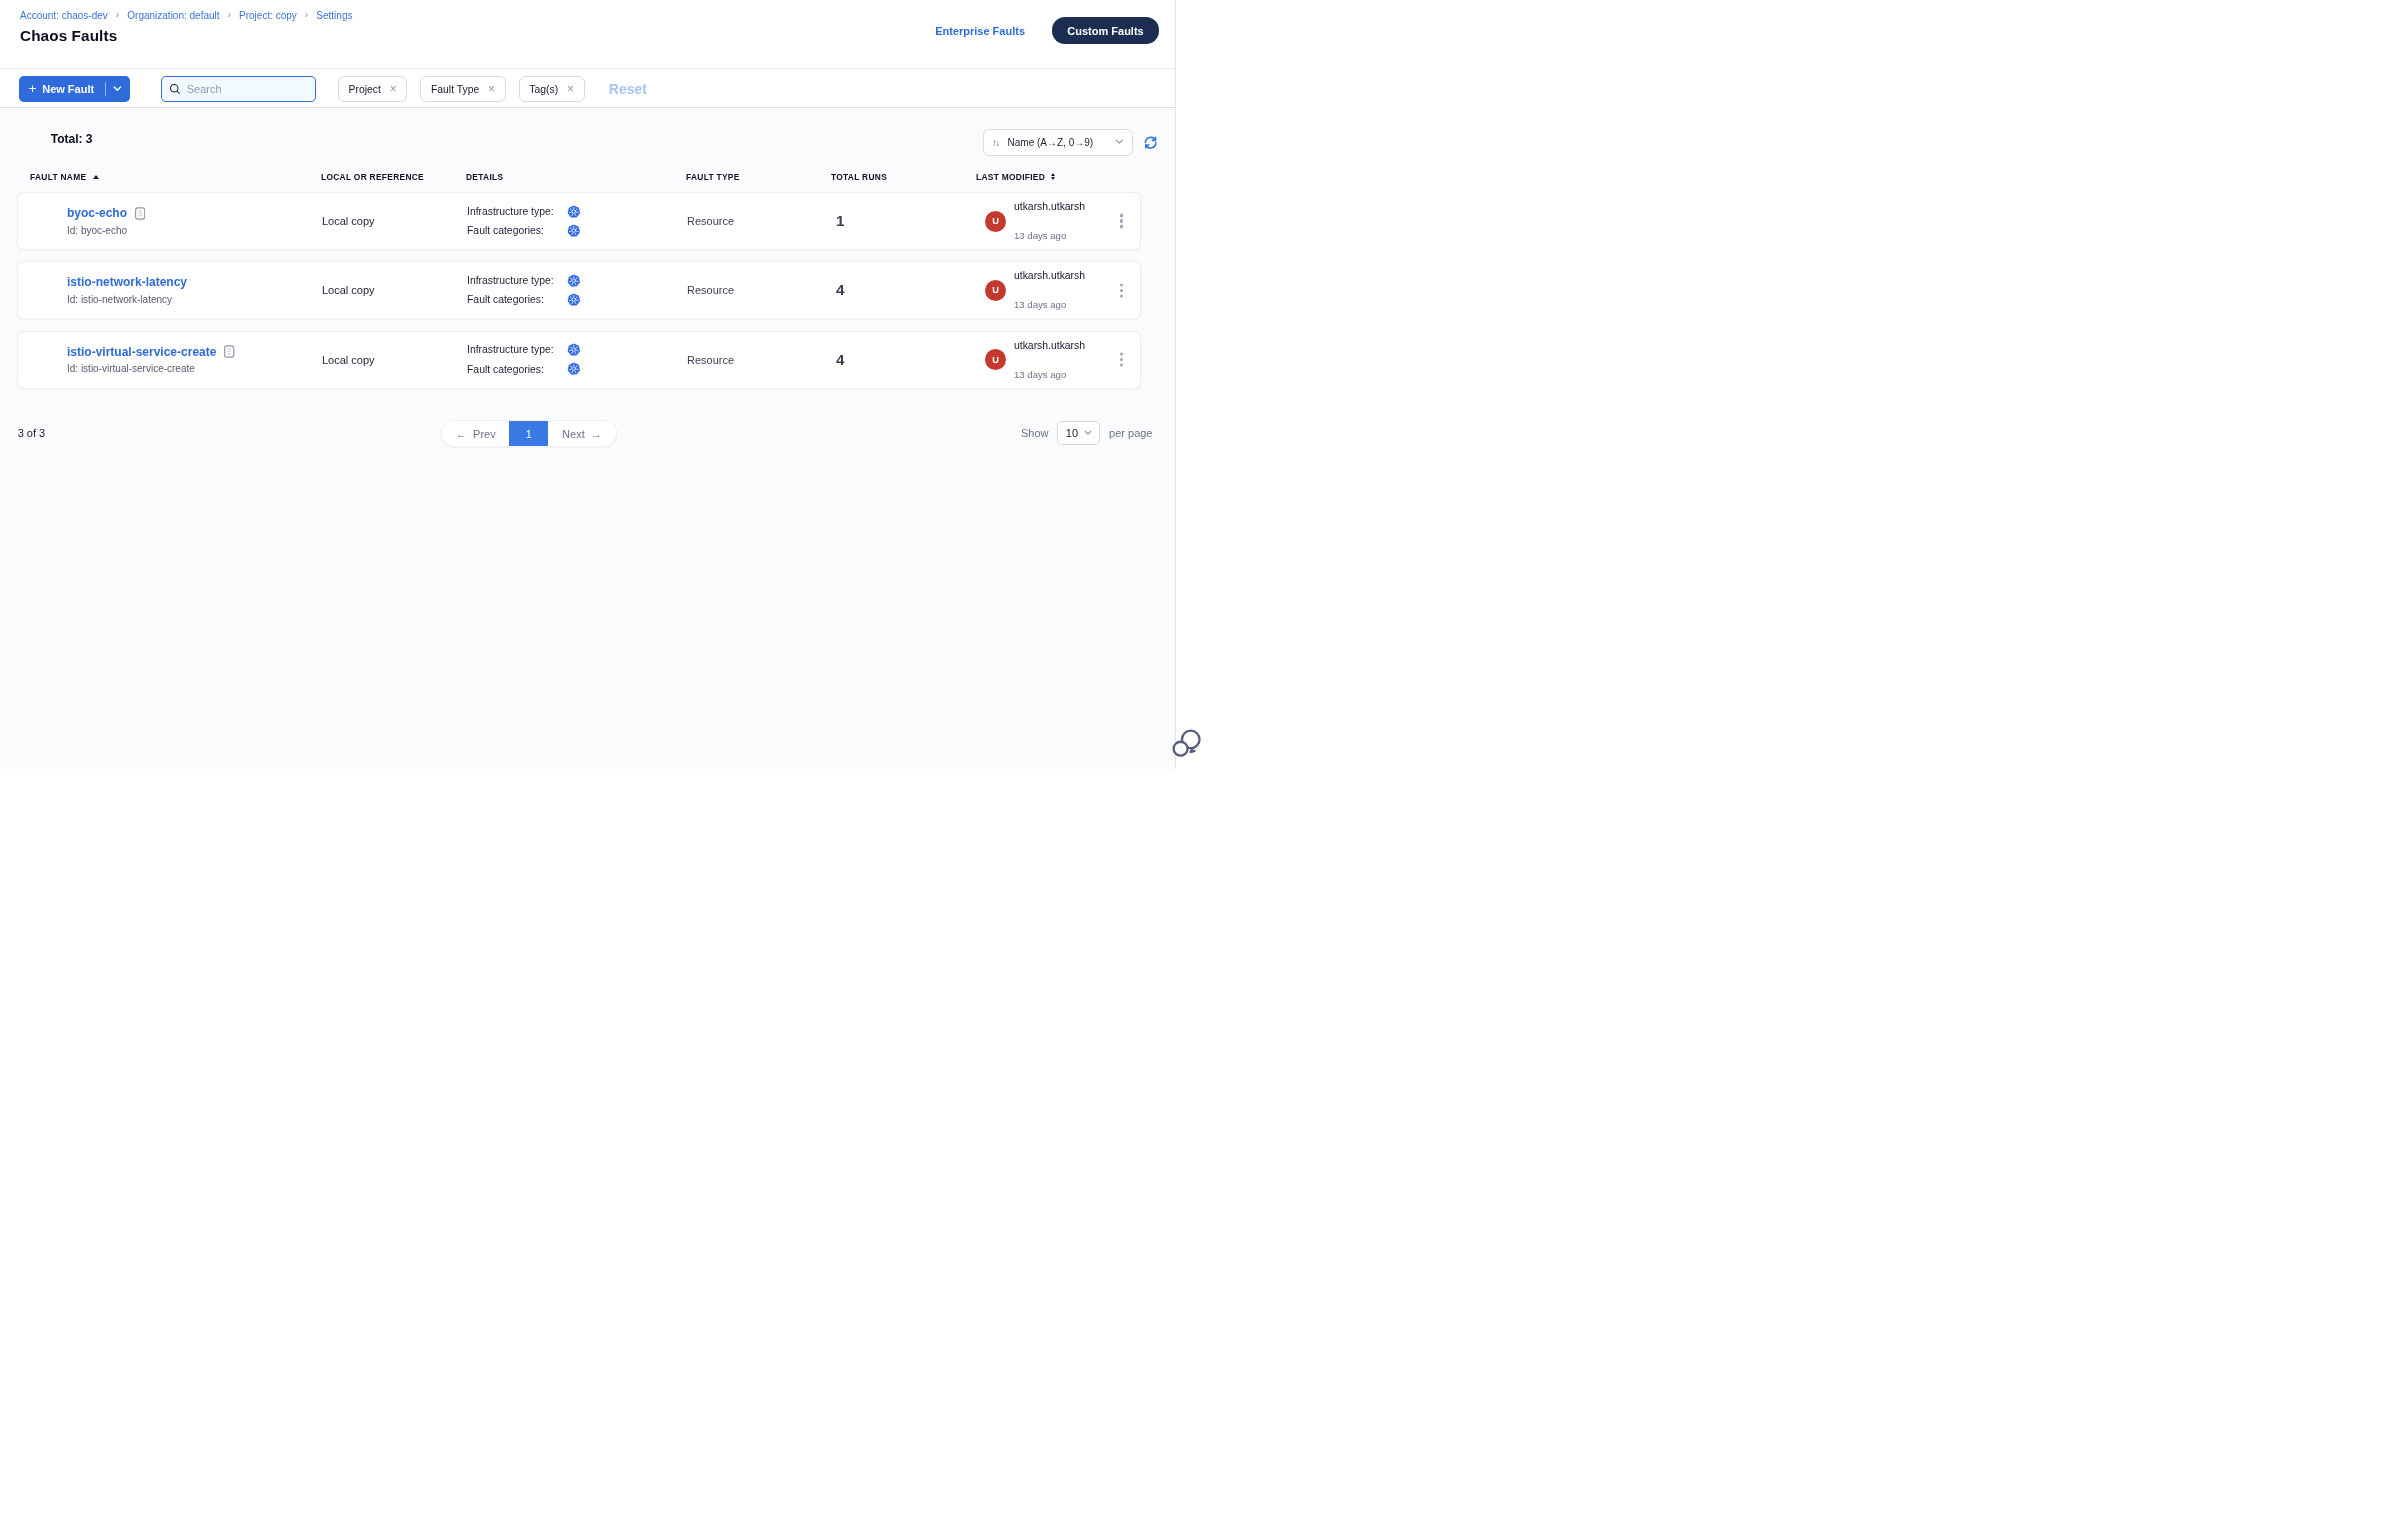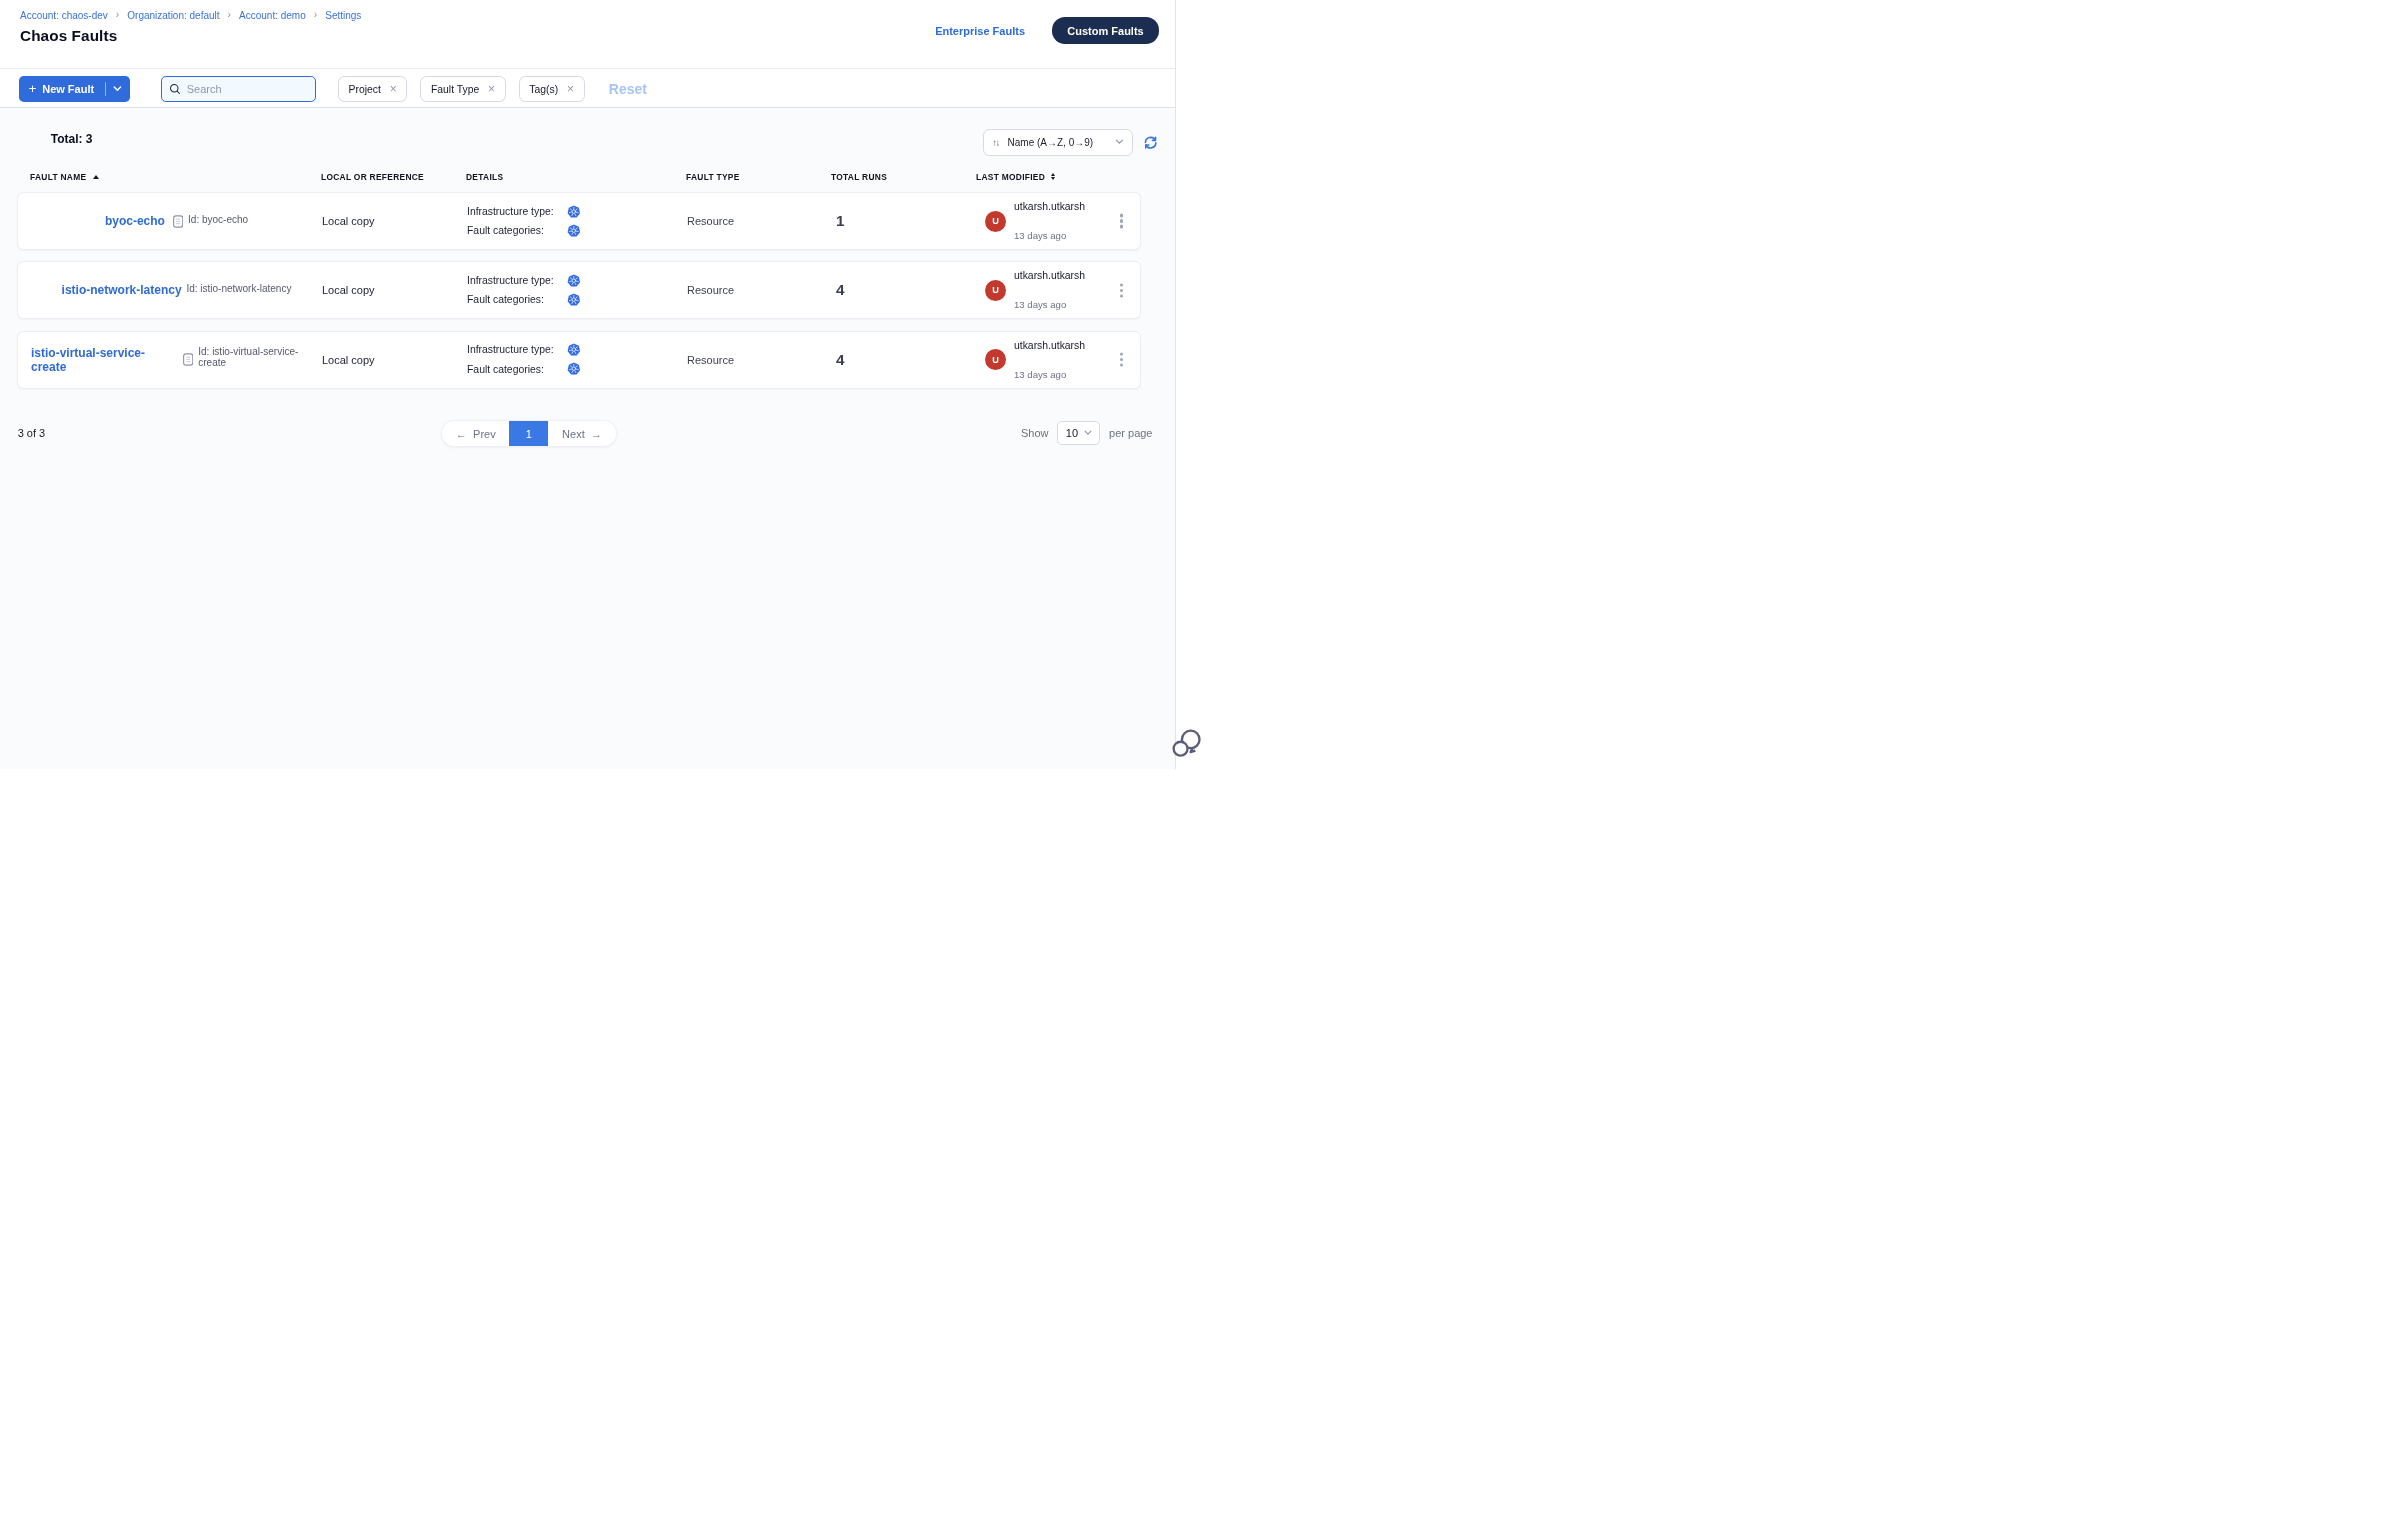--- a/index.html
+++ b/index.html
@@ -47,21 +47,21 @@
   .grid-cols { display:grid; grid-template-columns:291px 145px 220px 145px 145px 129px 1fr; align-items:center; }
   .thead { position:absolute; top:58px; left:17px; width:1124px; padding:0 13px; height:21px; }
   .th { font-size:8.4px; font-weight:700; letter-spacing:0.3px; color:#0e1023; display:flex; align-items:center; gap:6.4px; }
   .tri-up { width:0; height:0; border-left:3.6px solid transparent; border-right:3.6px solid transparent; border-bottom:4.8px solid #14162a; display:inline-block; }
   .tri-sm-up { width:0; height:0; border-left:2.8px solid transparent; border-right:2.8px solid transparent; border-bottom:3.6px solid #14162a; }
   .tri-sm-dn { width:0; height:0; border-left:2.8px solid transparent; border-right:2.8px solid transparent; border-top:3.6px solid #14162a; margin-top:1.6px; }
   .sort-both { display:flex; flex-direction:column; align-items:center; }
 
   .cards { position:absolute; top:84px; left:17px; width:1124px; display:flex; flex-direction:column; gap:11.3px; }
   .card { position:relative; height:58px; background:#fff; border:0.8px solid #eceef3; border-radius:6.4px; box-shadow:0 0.8px 1.6px rgba(30,30,60,.04); padding:0 13px; cursor:pointer; }
-  .name-cell { display:flex; gap:4.8px; justify-content:center; }
+  .name-cell { display:flex; flex-direction:column; gap:4.8px; justify-content:center;margin-left:36px; }
   .name-line { display:flex; align-items:center; gap:8px; }
   .fault-link { font-size:12px; font-weight:700; color:#2e6bd4; }
   .fault-id { font-size:10px; color:#565970; }
   .local-cell { font-size:11px; color:#23263c; }
   .details-cell { display:grid; grid-template-columns:100px 13.7px; row-gap:5.6px; align-items:center; font-size:10.4px; color:#1c1f33; }
   .k8s { display:flex; align-items:center; }
   .type-cell { font-size:11px; color:#3c3f52; }
   .runs-cell { font-size:15.3px; font-weight:700; color:#3c3f52; padding-left:4px; }
   .modified-cell { display:flex; align-items:center; gap:8px; margin-left:8px; }
   .avatar { width:21px; height:21px; border-radius:50%; background:#c4392e; color:#fff; font-size:9.2px; font-weight:700; display:flex; align-items:center; justify-content:center; flex:none; }
@@ -88,21 +88,21 @@
 <body>
 
 <div class="gutter"></div>
 
 <div class="header-band">
   <nav class="breadcrumb">
     <a class="crumb">Account: chaos-dev</a>
     <span class="crumb-sep">›</span>
     <a class="crumb">Organization: default</a>
     <span class="crumb-sep">›</span>
-    <a class="crumb">Account: demo</a>
+    <a class="crumb">Project: copy</a>
     <span class="crumb-sep">›</span>
     <a class="crumb">Settings</a>
   </nav>
   <h1 class="page-title">Chaos Faults</h1>
   <div class="head-right">
     <a class="ent-link">Enterprise Faults</a>
     <button class="navy-btn">Custom Faults</button>
   </div>
 </div>
 

